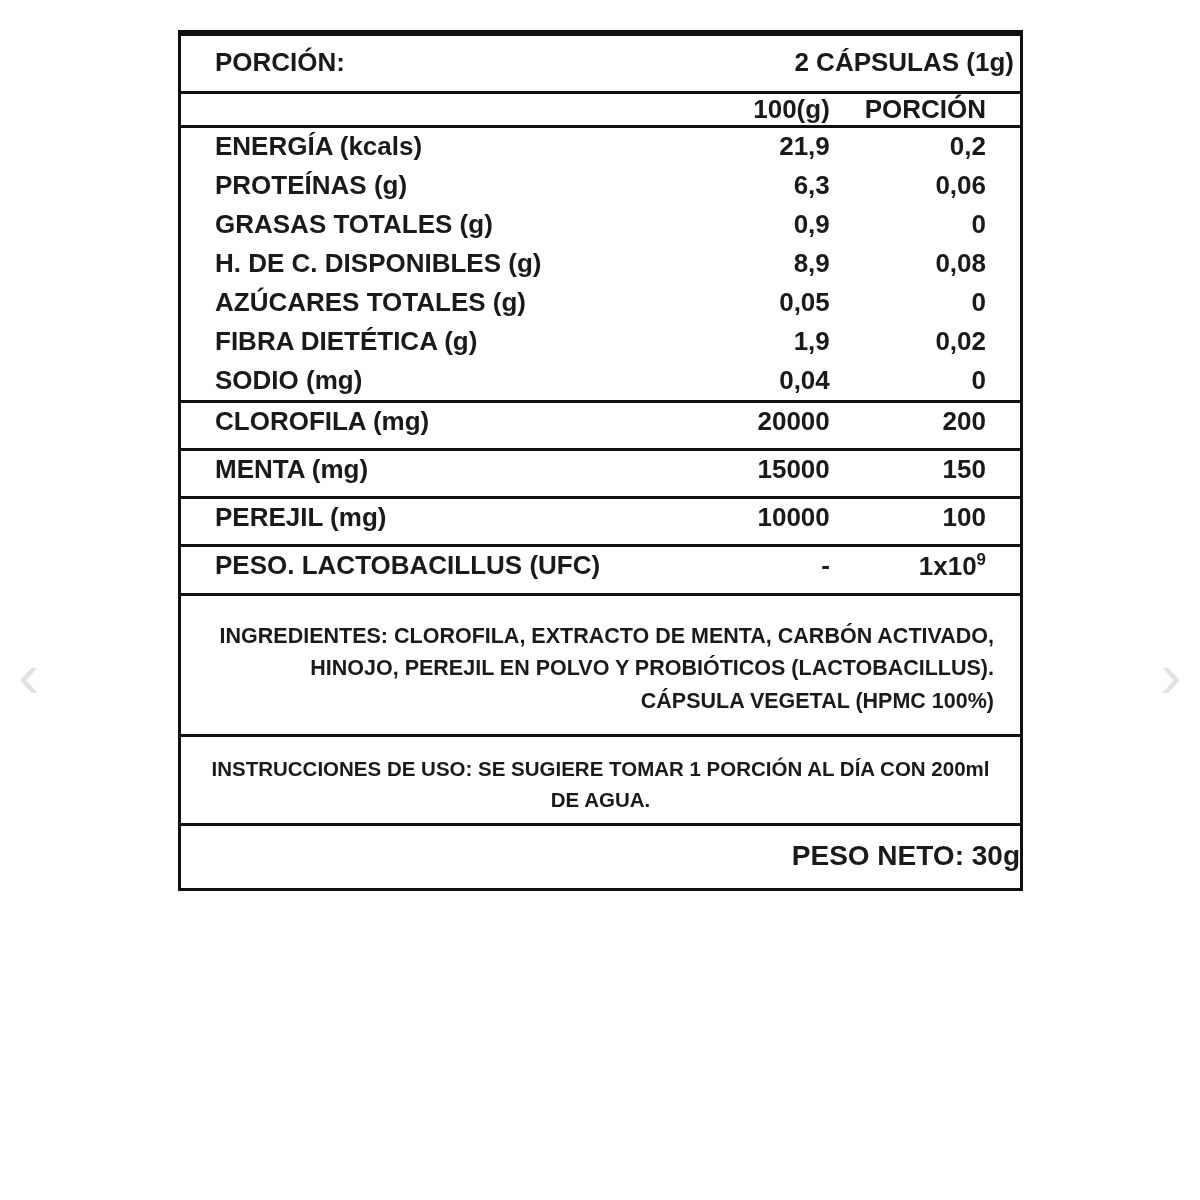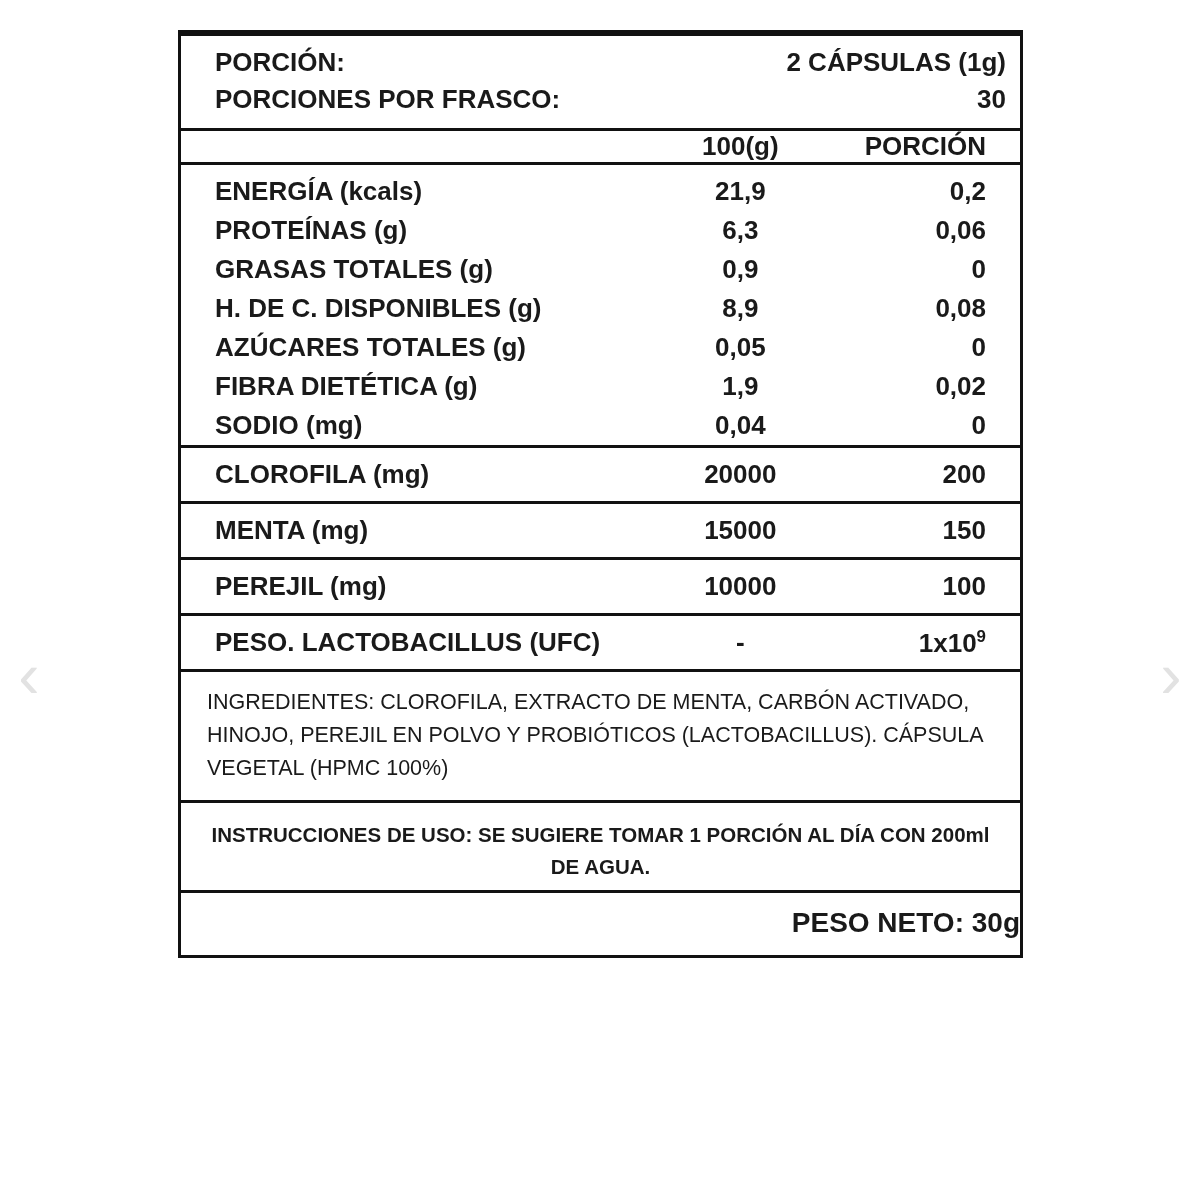--- a/index.html
+++ b/index.html
@@ -47,21 +47,21 @@
 
   .title {
     text-align: center;
     font-size: 33px;
     font-weight: bold;
     letter-spacing: 0.4px;
     padding: 17px 0 15px 0;
   }
 
   .portion-block {
-    padding: 8px 14px 10px 34px;
+    padding: 8px 6px 10px 34px;
   }
   .portion-line {
     display: flex;
     justify-content: space-between;
     align-items: baseline;
     font-size: 26px;
     font-weight: bold;
     line-height: 1.42;
   }
 
@@ -73,48 +73,48 @@
   }
   table.nut th, table.nut td {
     padding: 0;
   }
   .colhead-row th {
     font-size: 26px;
     font-weight: bold;
     padding: 13px 0 12px 0;
   }
   .c-name { width: 56%; text-align: left; padding-left: 34px !important; }
-  .c-100  { width: 23%; text-align: center; padding-right: 14px !important;}
+  .c-100  { width: 23%; text-align: right; padding-right: 14px !important;}
   .c-por  { width: 21%; text-align: right; padding-right: 34px !important;}
 
   td.c-name {
     font-weight: bold;
     font-size: 26px;
     text-align: left;
   }
   td.c-100, td.c-por {
     font-weight: bold;
     font-size: 26px;
   }
   tr.data-row td { padding: 4px 0 4px 0; }
-  tr.first-data td { padding-top: 11px; }
+  tr.first-data td { padding-top: 3px; }
   tr.last-of-block td { padding-bottom: 11px; }
 
   tr.sep td {
     border-top: 3px solid #111;
   }
 
   .sup { font-size: 0.65em; vertical-align: super; }
 
   .ingredients {
     border-top: 3px solid #111;
-    padding: 14px 26px 16px 26px;
-    text-align: left;
+    padding: 24px 26px 16px 26px;
+    text-align: right;
     font-size: 21.5px;
-    font-weight: normal;
+    font-weight: bold;
     line-height: 1.52;
   }
   .instructions {
     border-top: 3px solid #111;
     padding: 16px 26px 8px 26px;
     text-align: center;
     font-size: 20.5px;
     font-weight: bold;
     line-height: 1.52;
   }
@@ -134,24 +134,20 @@
 
 <div class="label-panel">
 
 
   <div class="row-divider"></div>
 
   <div class="portion-block">
     <div class="portion-line">
       <span>PORCIÓN:</span>
       <span>2 CÁPSULAS (1g)</span>
-    </div>
-    <div class="portion-line">
-      <span>PORCIONES POR FRASCO:</span>
-      <span>30</span>
     </div>
   </div>
 
   <div class="row-divider"></div>
 
   <table class="nut">
     <thead>
       <tr class="colhead-row">
         <th class="c-name"></th>
         <th class="c-100">100(g)</th>

